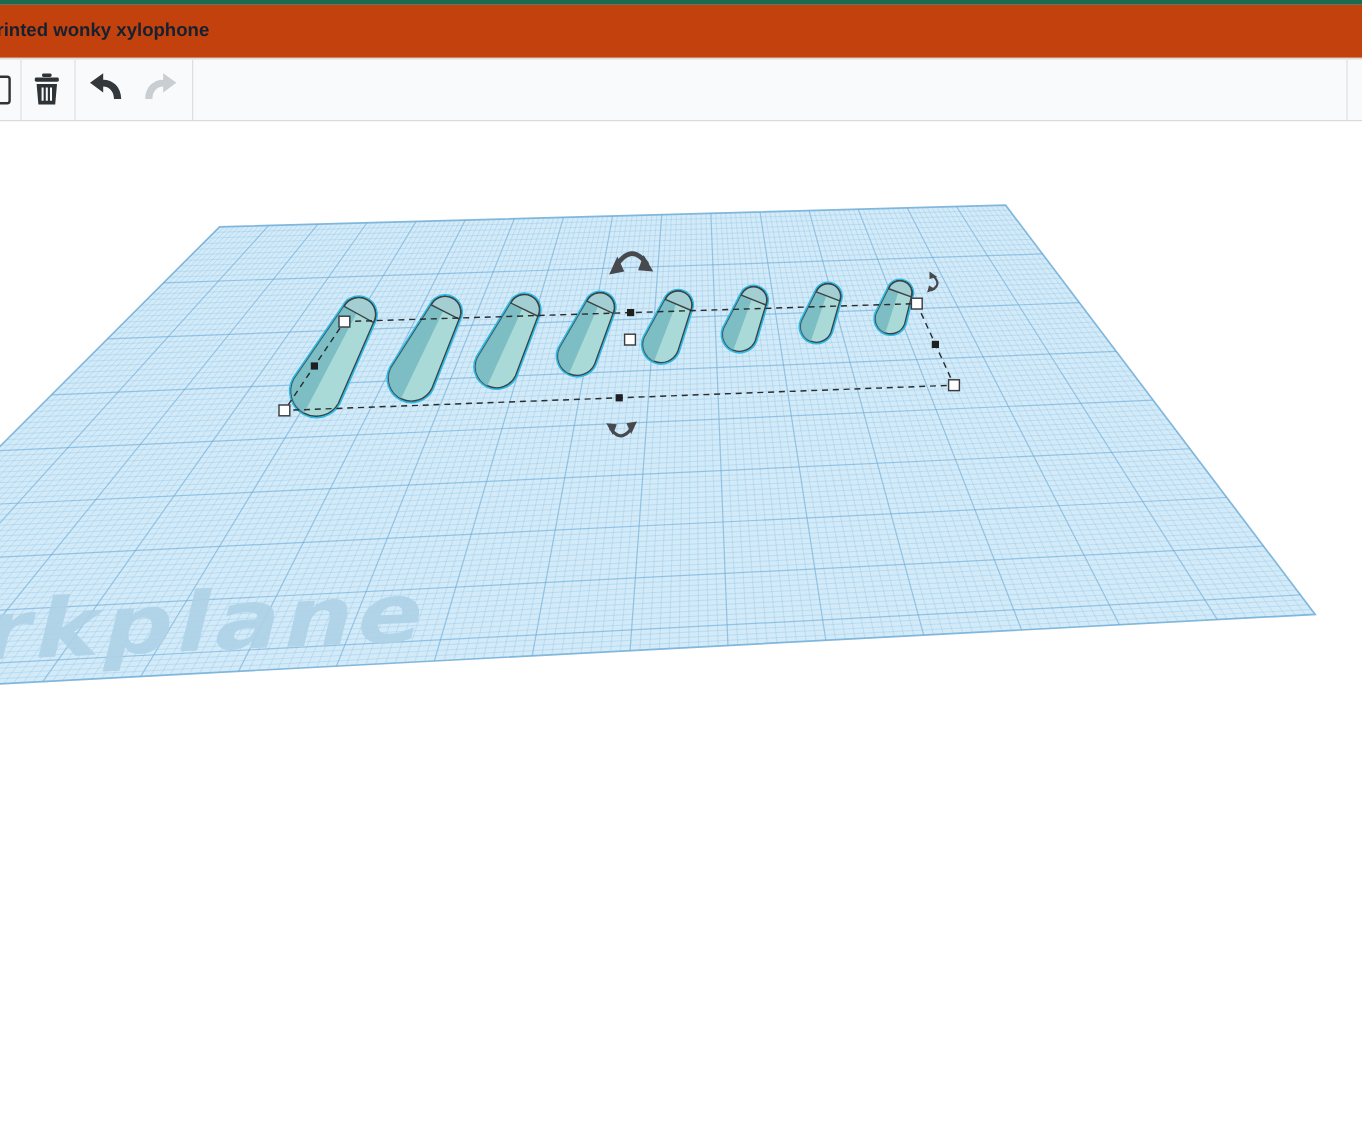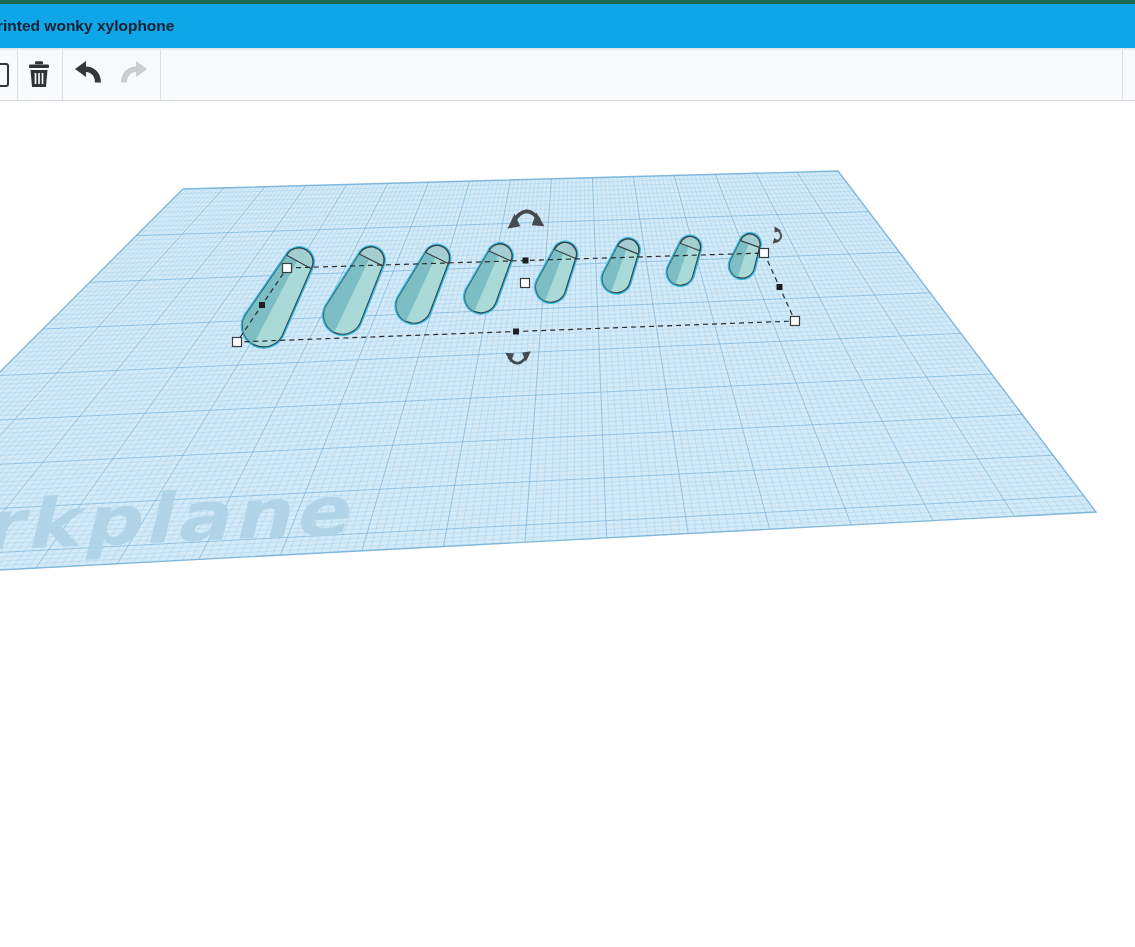--- a/index.html
+++ b/index.html
@@ -2,21 +2,21 @@
 <html><head>
 <meta charset="utf-8">
 <style>
   html,body{margin:0;padding:0}
   body{
     width:1135px;height:947px;overflow:hidden;position:relative;
     background:#ffffff;font-family:"Liberation Sans",sans-serif;
   }
   #scene-svg{position:absolute;left:0;top:0;z-index:1}
   .top-strip{position:absolute;left:0;top:0;width:100%;height:4px;z-index:3;background:#1c6b50}
-  .header{position:absolute;left:0;top:4px;width:100%;height:45px;background:#0ea5e9;
+  .header{position:absolute;left:0;top:4px;width:100%;height:45px;background:#c2410c;
     border-bottom:1px solid #e2e5e7;box-sizing:border-box;z-index:3}
   .title{position:absolute;left:-3px;top:0;height:44px;line-height:44px;
     font-size:15.5px;font-weight:bold;color:#152130;white-space:nowrap}
   .toolbar{position:absolute;left:0;top:49px;width:100%;height:52px;background:#f9fafb;
     border-top:1px solid #e8eaec;border-bottom:1px solid #d8dbde;box-sizing:border-box;z-index:3}
   .tb-divider{position:absolute;top:0;width:1px;height:50px;background:#dcdfe2}
   .tb-btn{position:absolute;top:6px;width:36px;height:38px;background:none;border:0;padding:0;cursor:pointer}
   .clipped-icon{position:absolute;left:-11px;top:13px;width:16px;height:20px;
     border:2.5px solid #2f3439;border-radius:3px;background:#f9fafb}
 </style>

